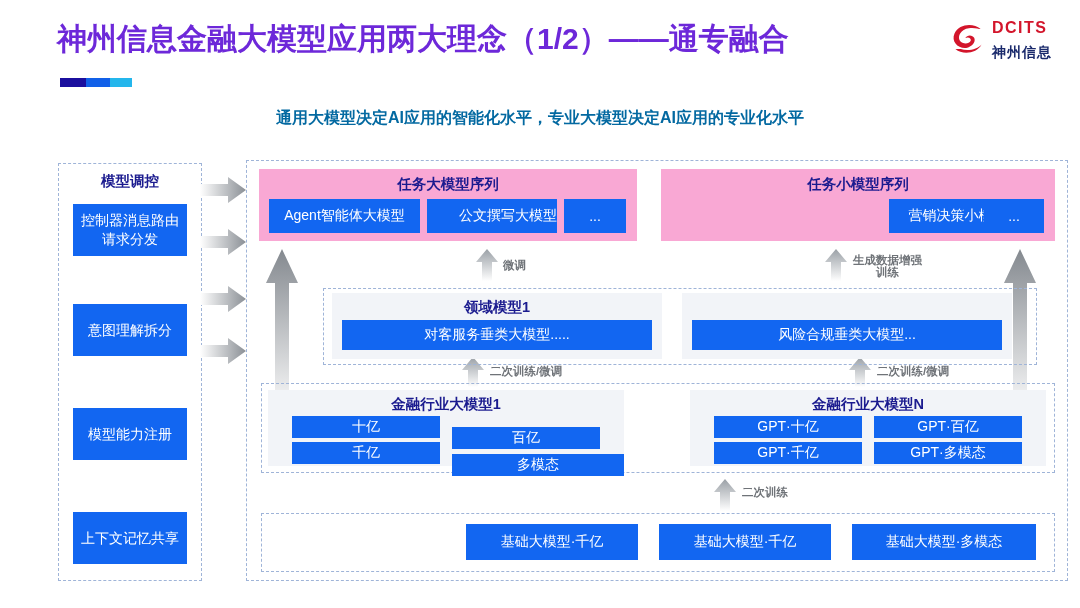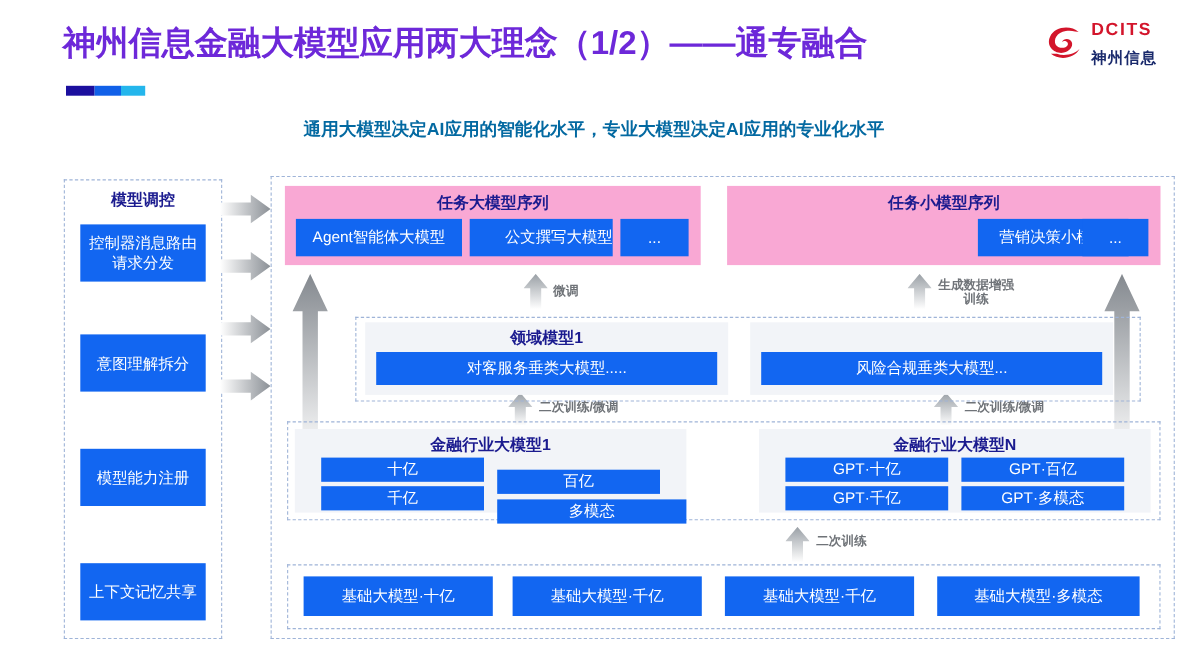--- a/index.html
+++ b/index.html
@@ -214,19 +214,18 @@
     <div class="ind-panel" style="left:428px;width:356px;">
       <div class="grp-title">金融行业大模型N</div>
       <div class="bluebox" style="left:184px;width:148px;top:26px;">GPT·百亿</div>
       <div class="bluebox" style="left:24px;width:148px;top:26px;">GPT·十亿</div>
       <div class="bluebox" style="left:24px;width:148px;top:52px;">GPT·千亿</div>
       <div class="bluebox" style="left:184px;width:148px;top:52px;">GPT·多模态</div>
     </div>
   </div>
 
   <div id="base-row" class="dash">
-    <div class="bluebox" style="left:14px;width:172px;">基础大模型·十亿</div>
     <div class="bluebox" style="left:204px;width:172px;">基础大模型·千亿</div>
     <div class="bluebox" style="left:397px;width:172px;">基础大模型·千亿</div>
     <div class="bluebox" style="left:590px;width:184px;">基础大模型·多模态</div>
   </div>
 
 </div>
 
 </body></html>

